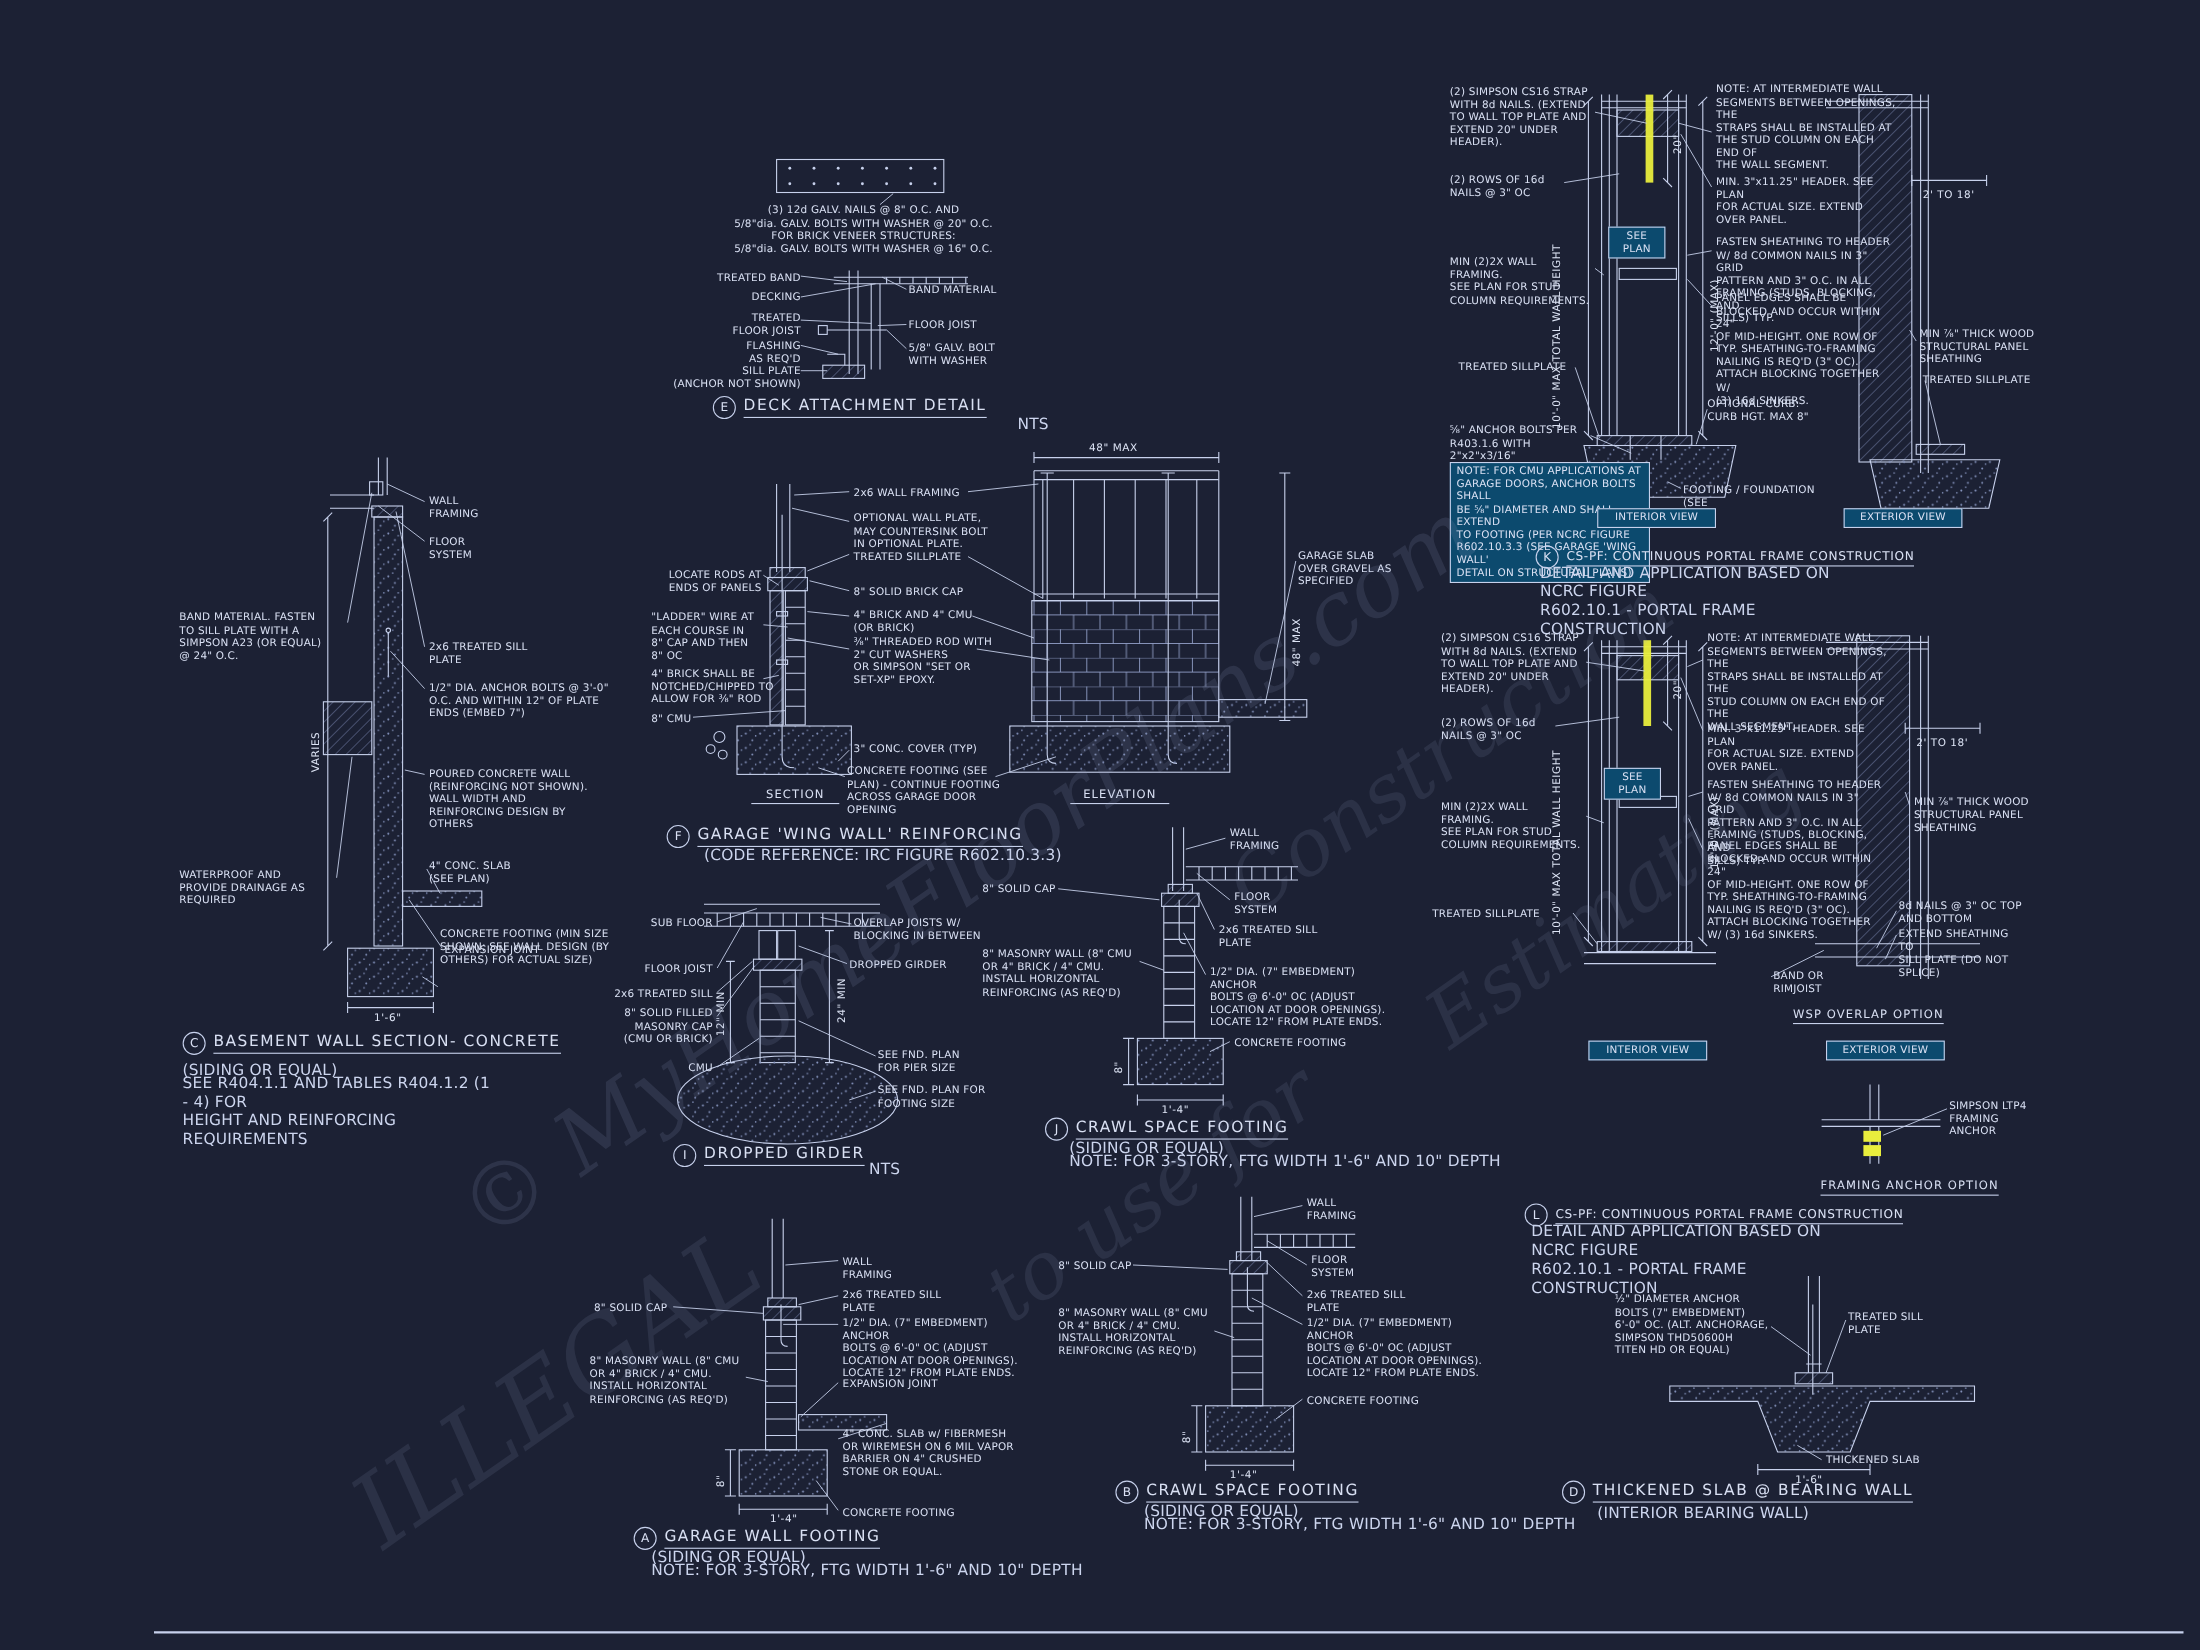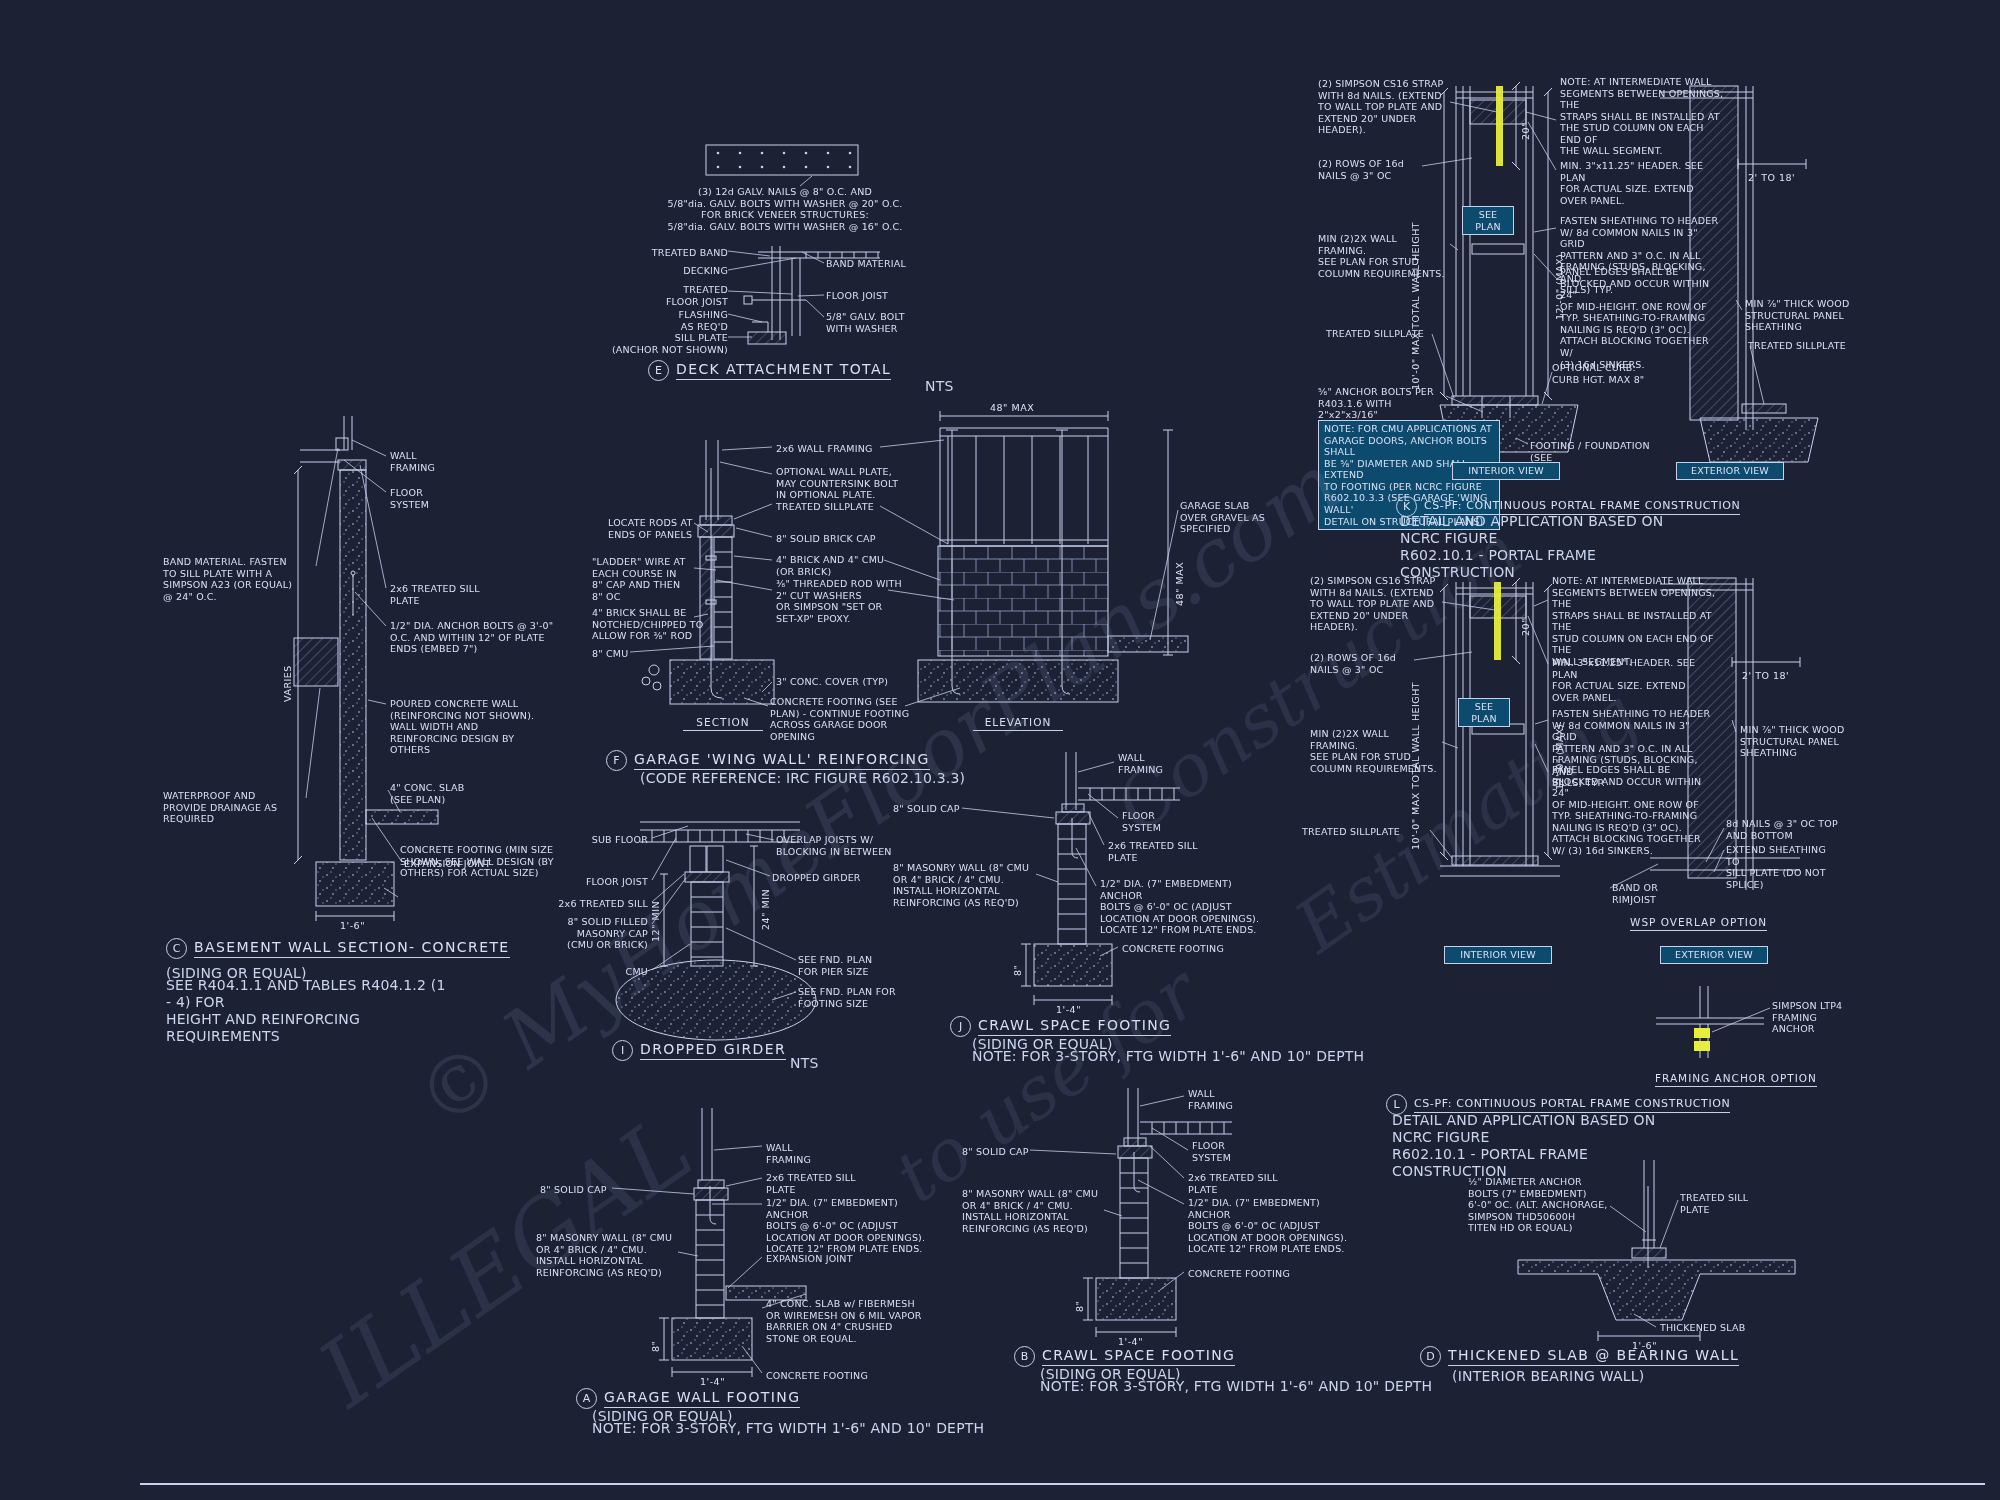--- a/index.html
+++ b/index.html
@@ -524,21 +524,21 @@
 TITEN HD OR EQUAL)</div>
       <div class="callout" style="left: 1680px; top: 1192px; width: 90px;">TREATED SILL
 PLATE</div>
       <div class="callout" style="left: 1660px; top: 1322px;">THICKENED SLAB</div>
       <div class="callout dim" style="left: 1632px; top: 1340px;">1'-6"</div>
       <div class="callout sub" style="left: 1452px; top: 1368px;">(INTERIOR BEARING WALL)</div>
     </div>
 
 <div class="title-block" style="left:648px;top:360px">
   <span class="circ">E</span>
-  <span class="ttl">DECK ATTACHMENT TOTAL</span>
+  <span class="ttl">DECK ATTACHMENT DETAIL</span>
 </div>
 <div class="title-block" style="left:166px;top:938px">
   <span class="circ">C</span>
   <span class="ttl">BASEMENT WALL SECTION- CONCRETE</span>
 </div>
 <div class="title-block" style="left:606px;top:750px">
   <span class="circ">F</span>
   <span class="ttl">GARAGE 'WING WALL' REINFORCING</span>
 </div>
 <div class="title-block" style="left:612px;top:1040px">

